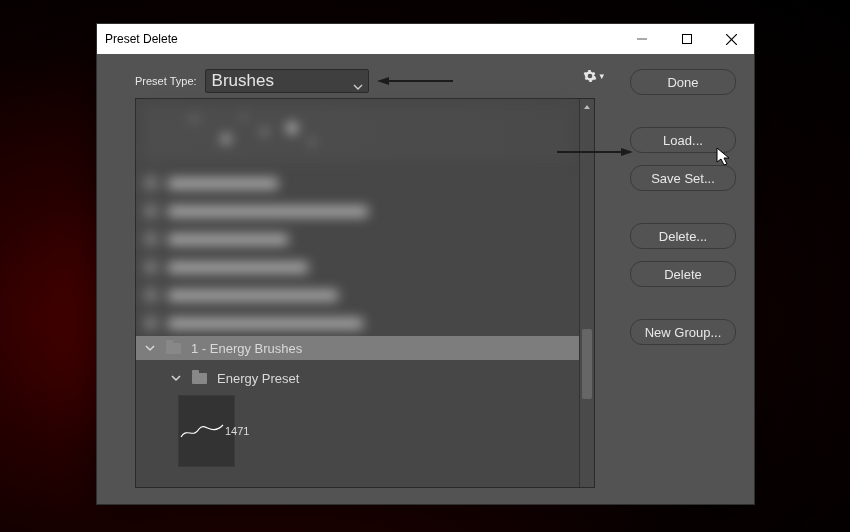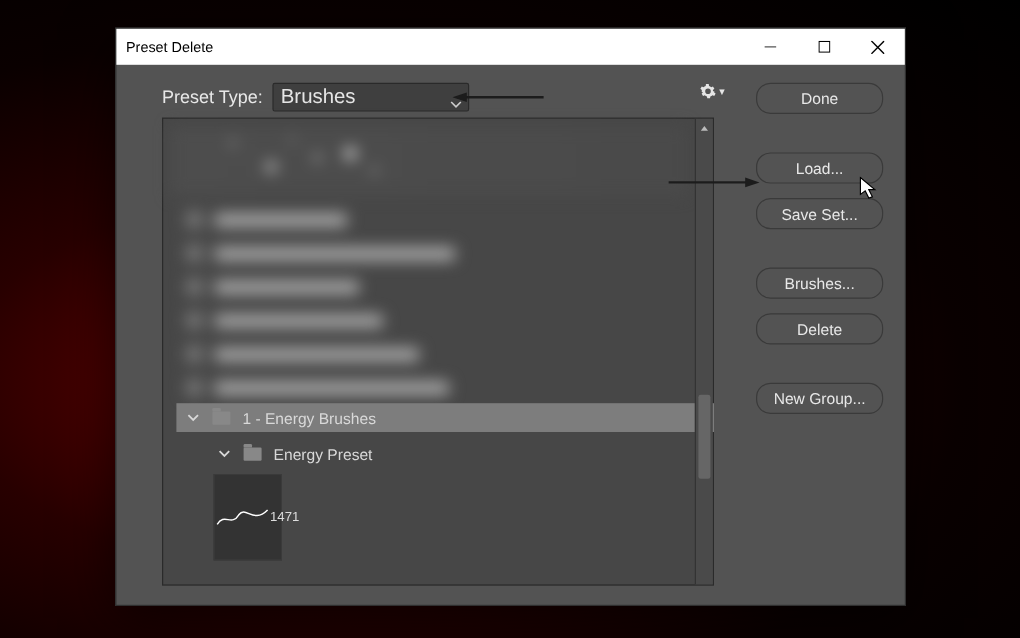--- a/index.html
+++ b/index.html
@@ -4,33 +4,33 @@
 <style>
   html,body{margin:0;padding:0;width:850px;height:532px;overflow:hidden;font-family:"Segoe UI",Tahoma,sans-serif;color:#e5e5e5}
   .bg{position:absolute;inset:0;background:radial-gradient(ellipse at 30% 60%,#6a0000 0%,#280000 35%,#0a0000 65%,#000 100%)}
   .dialog{position:absolute;left:96px;top:23px;width:657px;height:480px;background:#535353;box-shadow:0 10px 40px rgba(0,0,0,.6);border:1px solid #2f2f2f}
   .titlebar{height:30px;background:#fff;color:#000;display:flex;align-items:center;font-size:12px;padding-left:8px}
   .titlebar .spacer{flex:1}
   .winbtn{width:45px;height:30px;display:flex;align-items:center;justify-content:center;color:#000;font-size:12px}
   .winbtn svg{display:block}
   .body{position:absolute;left:0;top:30px;right:0;bottom:0}
   .row1{position:absolute;left:38px;top:15px;display:flex;align-items:center;gap:8px}
-  .lbl{font-size:15px;color:#e8e8e8}
+  .lbl{font-size:11px;color:#e8e8e8}
   .select{position:relative;width:150px;height:22px;background:#3f3f3f;border:1px solid #2a2a2a;border-radius:2px;display:flex;align-items:center;padding:0 6px;font-size:17px}
   .select .chev{position:absolute;right:5px;top:6px}
   .gear{position:absolute;right:150px;top:15px;display:flex;align-items:center;gap:2px}
   .panel{position:absolute;left:38px;top:44px;width:458px;height:388px;background:#474747;border:1px solid #2a2a2a}
   .scroll{position:absolute;right:0;top:0;width:14px;height:100%;background:#4a4a4a;border-left:1px solid #333}
   .scrollup{position:absolute;top:0;left:0;right:0;height:16px;display:flex;align-items:center;justify-content:center}
   .thumb{position:absolute;left:2px;right:2px;top:230px;height:70px;background:#666;border-radius:2px}
   .blur{filter:blur(6px)}
   .preview{position:absolute;left:6px;top:6px;width:430px;height:58px;background:linear-gradient(90deg,#4d4d4d,#4a4a4a)}
   .preview .dots{position:absolute;inset:0}
   .preview .d{position:absolute;border-radius:50%;background:#ddd}
-  .grow{position:absolute;left:11px;width:440px;height:24px;display:flex;align-items:center;gap:10px;padding-left:8px;font-size:13px;color:#d9d9d9}
+  .grow{position:absolute;left:0;width:440px;height:24px;display:flex;align-items:center;gap:10px;padding-left:8px;font-size:13px;color:#d9d9d9}
   .grow .fold{width:12px;height:12px;display:flex;align-items:center;justify-content:center;color:#d0d0d0}
   .grow .ficon{width:15px;height:11px;background:#888;border-radius:1px;position:relative}
   .grow .ficon:before{content:"";position:absolute;left:0;top:-3px;width:7px;height:3px;background:#888;border-radius:1px 1px 0 0}
   .grow.sel{background:#7d7d7d}
   .brushbox{position:absolute;width:55px;height:62px;border:1px solid #3a3a3a;background:#333;display:flex;flex-direction:row;align-items:center;justify-content:space-between;padding:4px 0}
   .brushimg{width:46px;height:36px;display:flex;align-items:center;justify-content:center}
   .bsz{font-size:11px;color:#ddd}
   .btncol{position:absolute;right:18px;top:15px;width:106px;display:flex;flex-direction:column}
   .btn{height:24px;border:1px solid #3a3a3a;border-radius:12px;background:#535353;color:#e8e8e8;font-size:13px;display:flex;align-items:center;justify-content:center;margin-bottom:12px}
   .gap{height:20px}
@@ -182,21 +182,21 @@
         </div>
       <div class="gap"></div>
       <div class="btn">
           <span>Load...</span>
         </div>
       <div class="btn">
           <span>Save Set...</span>
         </div>
       <div class="gap"></div>
       <div class="btn">
-          <span>Brushes...</span>
+          <span>Delete...</span>
         </div>
       <div class="btn">
           <span>Delete</span>
         </div>
       <div class="gap"></div>
       <div class="btn">
           <span>New Group...</span>
         </div>
     </div>
 

